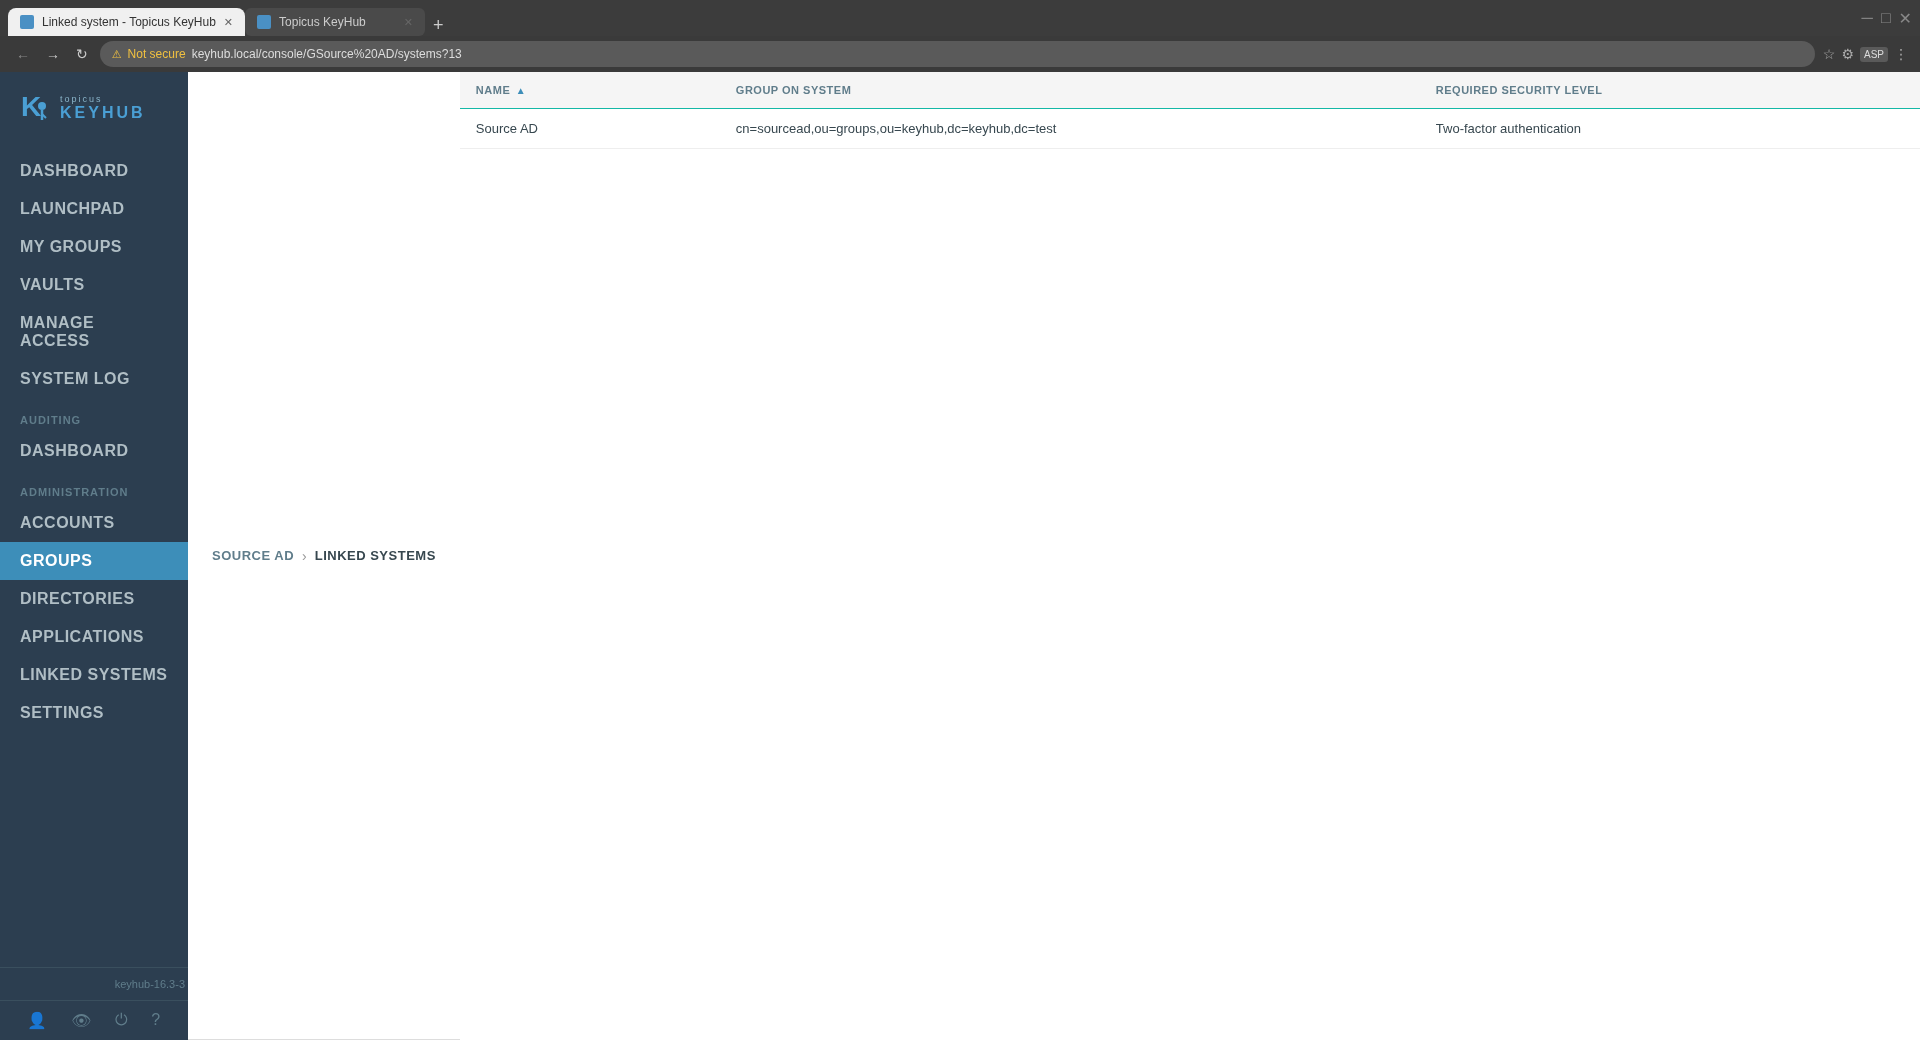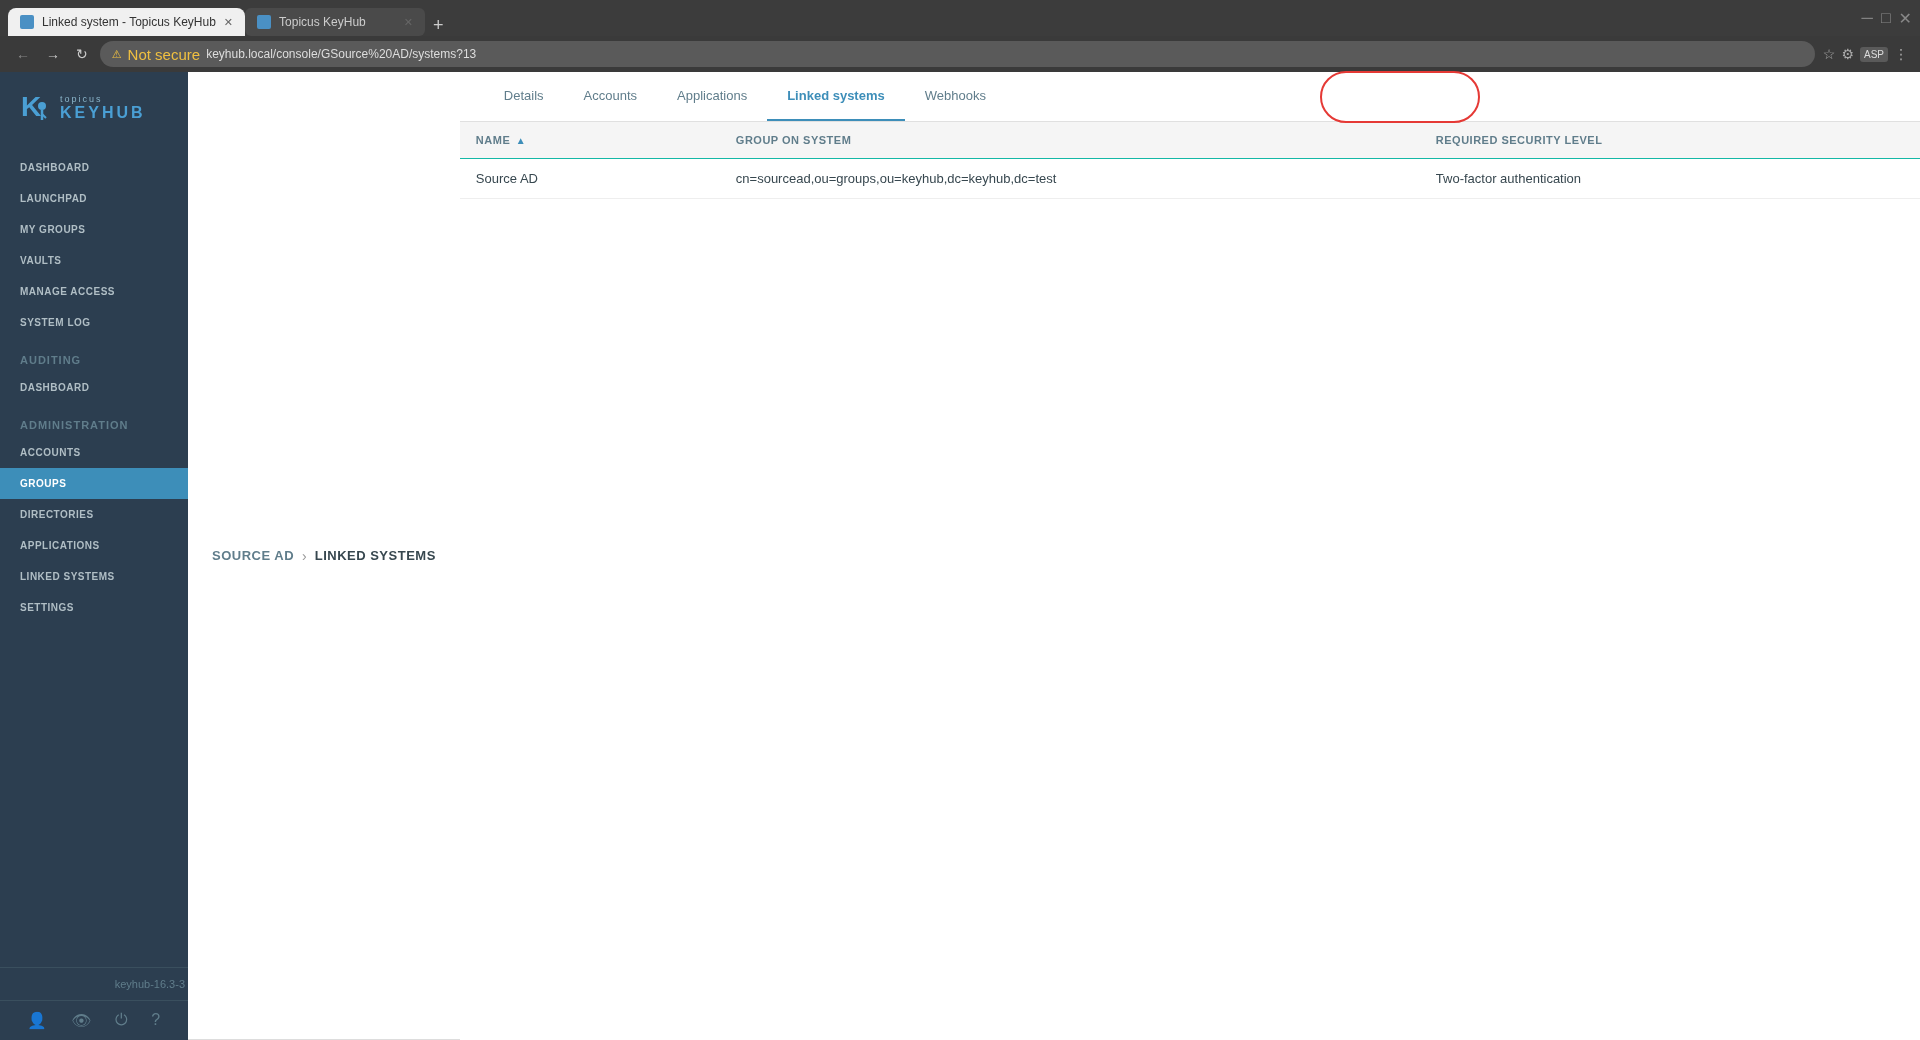--- a/index.html
+++ b/index.html
@@ -130,21 +130,21 @@
       height: 40px;
       flex-shrink: 0;
     }
     .sidebar-nav {
       flex: 1;
       padding: 8px 0;
     }
     .sidebar-item {
       padding: 10px 20px;
       color: #b0bec5;
-      font-size: 10px;
+      font-size: 16px;
       font-weight: bold;
       letter-spacing: 0.5px;
       cursor: pointer;
       text-decoration: none;
       display: block;
     }
     .sidebar-item.active { background: #3d8eb9; color: #fff; }
     .sidebar-section-header {
       padding: 16px 20px 6px;
       color: #607d8b;
@@ -312,21 +312,21 @@
       <span style="color:#888; font-size:16px; cursor:pointer;">□</span>
       <span style="color:#888; font-size:16px; cursor:pointer;">✕</span>
     </div>
   </div>
   <div class="browser-controls">
     <span class="nav-btn">←</span>
     <span class="nav-btn active">→</span>
     <span class="nav-btn active">↻</span>
     <div class="address-bar">
       <span class="lock-icon">⚠</span>
-      <span style="color:#f0c040; font-size:15px;">Not secure</span>
+      <span style="color:#f0c040; font-size:12px;">Not secure</span>
       <span>keyhub.local/console/GSource%20AD/systems?13</span>
     </div>
     <div class="browser-actions">
       <span class="browser-action-btn">☆</span>
       <span class="browser-action-btn">⚙</span>
       <span class="browser-ext">ASP</span>
       <span class="browser-action-btn">⋮</span>
     </div>
   </div>
 </div>
@@ -381,29 +381,20 @@
   <div class="main-content">
 
     <div class="breadcrumb-bar">
       <a class="breadcrumb-item">SOURCE AD</a>
       <span class="breadcrumb-separator">›</span>
       <span class="breadcrumb-current">LINKED SYSTEMS</span>
     </div>
 
     <div class="content-area">
 
-      <div class="tabs-bar">
-        <a class="tab">Details</a>
-        <a class="tab">Accounts</a>
-        <a class="tab">Applications</a>
-        <a class="tab active">Linked systems</a>
-        <a class="tab">Webhooks</a>
-
-        <div class="tab-circle-highlight"></div>
-      </div>
 
       <div class="table-container">
         <table class="data-table">
           <thead class="table-header">
             <tr>
               <th class="col-name">
                 <span>NAME</span>
                 <span class="sort-indicator">▲</span>
               </th>
               <th class="col-group">GROUP ON SYSTEM</th>

